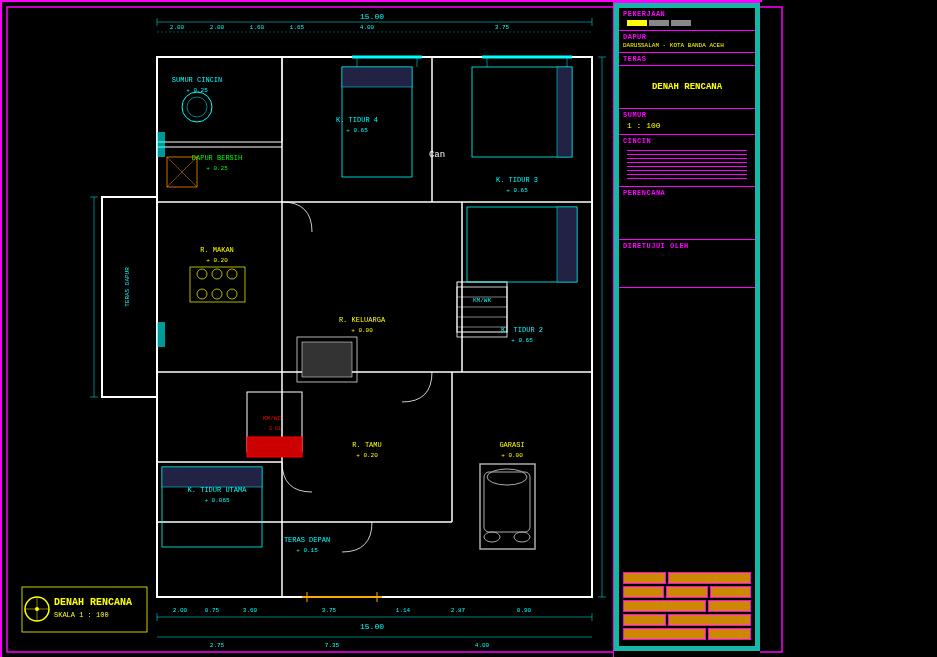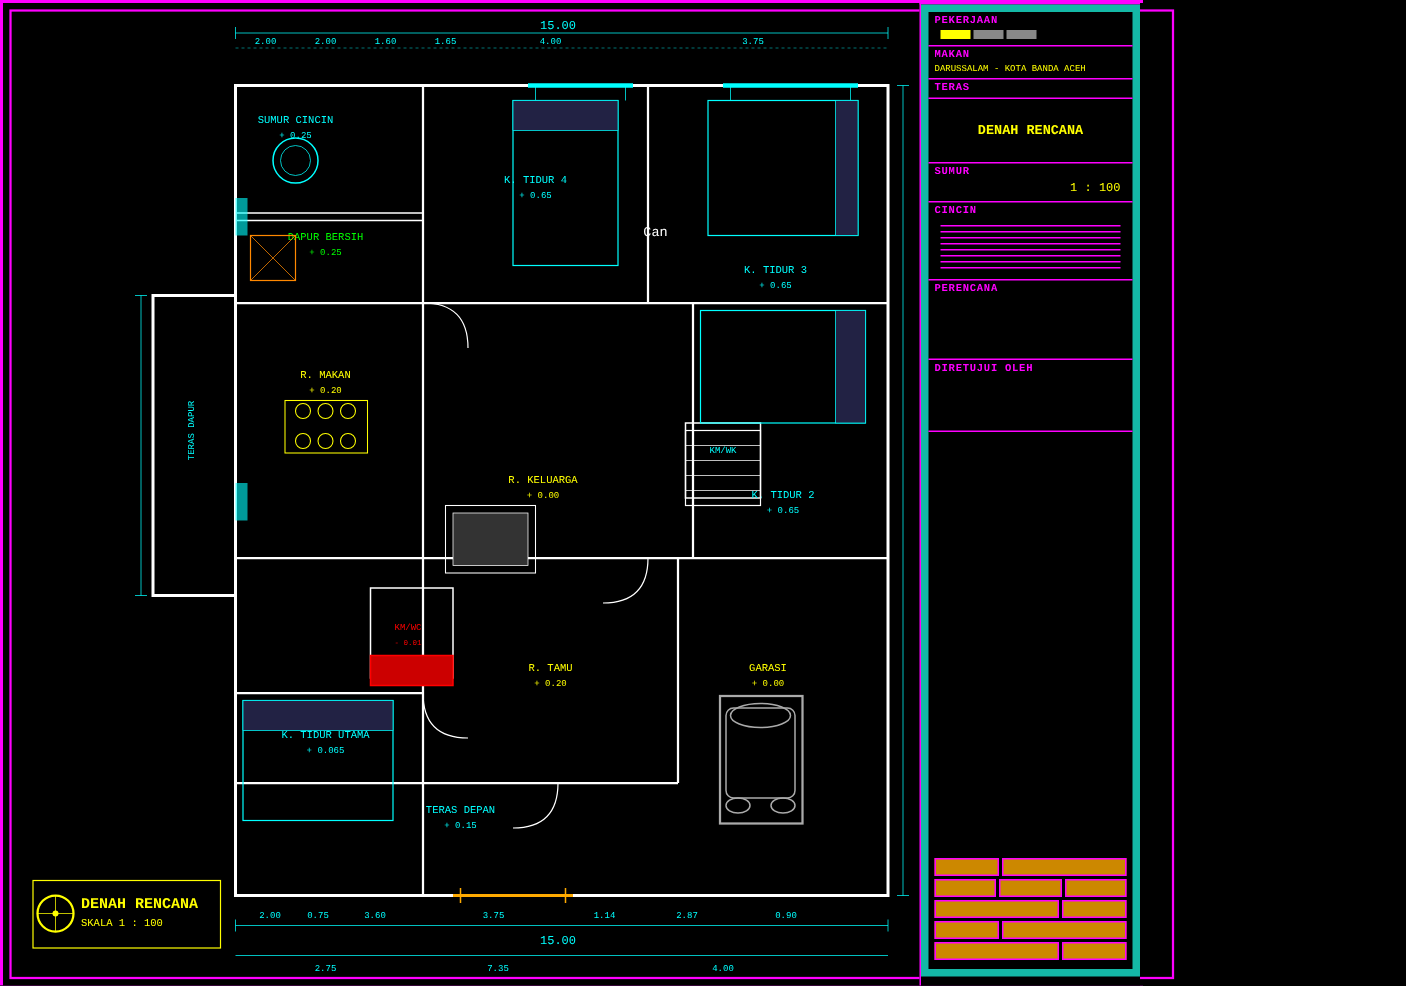--- a/index.html
+++ b/index.html
@@ -7,21 +7,21 @@
       width: 937px;
       height: 657px;
       background: #000;
       overflow: hidden;
       font-family: 'Courier New', monospace;
     }
 
     .main-container {
       width: 762px;
       height: 657px;
-      background: #d946ef;
+      background: #c2410c;
       position: relative;
       border: 2px solid #ff00ff;
     }
 
     
     .title-block {
       position: absolute;
       right: 0;
       top: 0;
       width: 147px;
@@ -60,21 +60,20 @@
       color: #ffff00;
       font-size: 9px;
       font-weight: bold;
       text-align: center;
       padding: 6px 4px;
     }
 
     .tb-scale {
       color: #ffff00;
       font-size: 8px;
-      text-align: right;
       padding: 2px 4px;
     }
 
     .tb-lines {
       padding: 2px 4px;
     }
 
     .tb-line {
       height: 1px;
       background: #ff00ff;
@@ -336,21 +335,21 @@
       <div class="tb-section">
         <div class="tb-label">PEKERJAAN</div>
         <div class="tb-legend-row">
           <div class="legend-box" style="background:#ffff00;"></div>
           <div class="legend-box" style="background:#888888;"></div>
           <div class="legend-box" style="background:#888888;"></div>
         </div>
       </div>
 
       <div class="tb-section">
-        <div class="tb-label">MAKAN</div>
+        <div class="tb-label">DAPUR</div>
         <div class="tb-value">DARUSSALAM - KOTA BANDA ACEH</div>
       </div>
 
       <div class="tb-section">
         <div class="tb-label">TERAS</div>
       </div>
 
       <div class="tb-section" style="padding: 10px 4px;">
         <div class="tb-title-main">DENAH RENCANA</div>
       </div>

